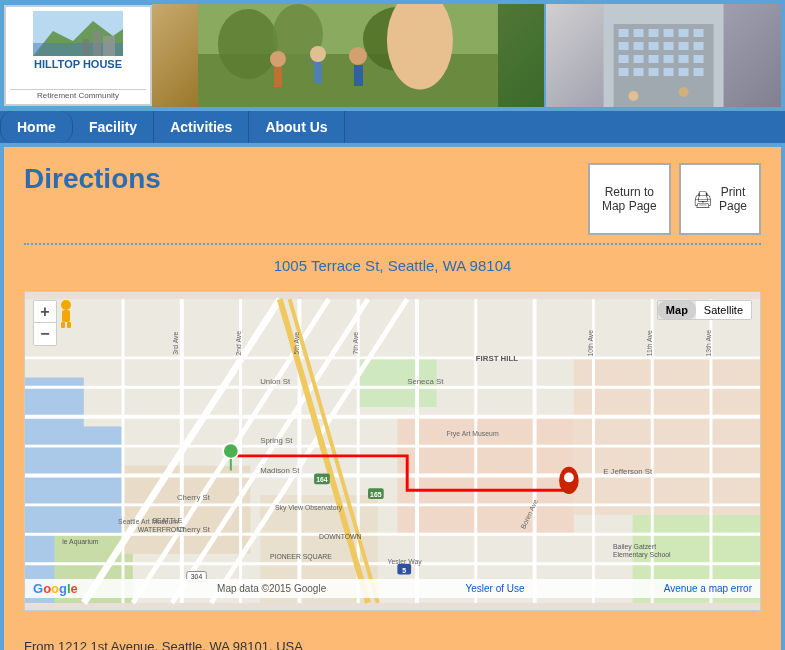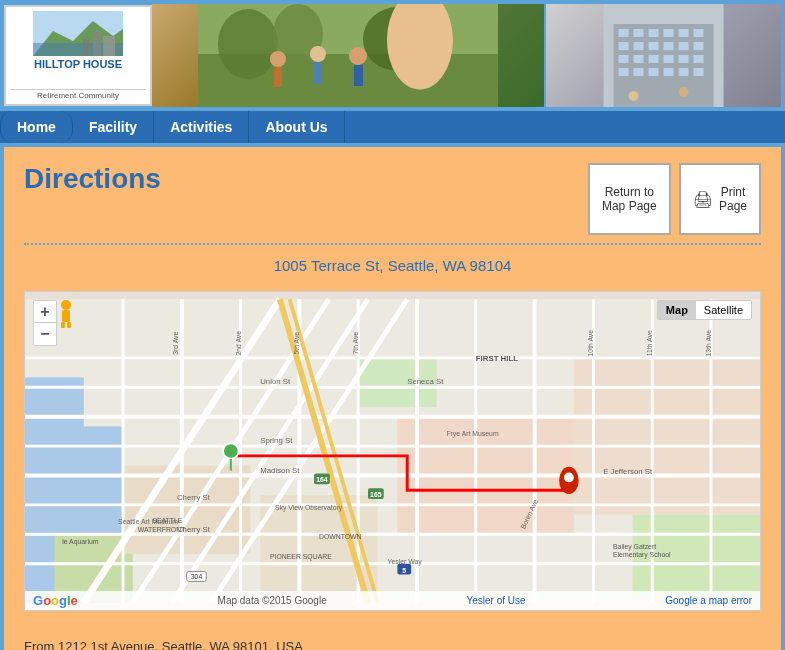--- a/index.html
+++ b/index.html
@@ -195,26 +195,26 @@
       border: 1px solid #ccc;
       border-radius: 2px;
       overflow: hidden;
     }
     .map-type-btn {
       padding: 3px 8px;
       font-size: 11px;
       cursor: pointer;
       border: none;
     }
-    .map-type-btn.active { background: #d0d0d0; font-weight: bold; }
+    .map-type-btn.active { background: #d0d0d0; font-weight: bold; border-radius: 7px; }
     .map-type-btn:not(.active) { background: white; }
 
     .map-attribution {
       position: absolute;
-      bottom: 0;
+      bottom: 12px;
       left: 0;
       right: 0;
       background: rgba(255,255,255,0.85);
       padding: 2px 8px;
       font-size: 10px;
       color: #555;
       display: flex;
       justify-content: space-between;
       align-items: center;
     }
@@ -462,18 +462,18 @@
       <button class="map-type-btn">Satellite</button>
     </div>
 
     
     <div class="map-attribution">
       <span class="google-logo">
         <span>G</span><span>o</span><span>o</span><span>g</span><span>l</span><span>e</span>
       </span>
       <span>Map data ©2015 Google</span>
       <a style="color:#1155cc;font-size:10px">Yesler of Use</a>
-      <a style="color:#1155cc;font-size:10px">Google a map error</a>
+      <a style="color:#1155cc;font-size:10px">Avenue a map error</a>
     </div>
   </div>
 
   <div class="from-text">From 1212 1st Avenue, Seattle, WA 98101, USA</div>
 </div>
 
 </body></html>

